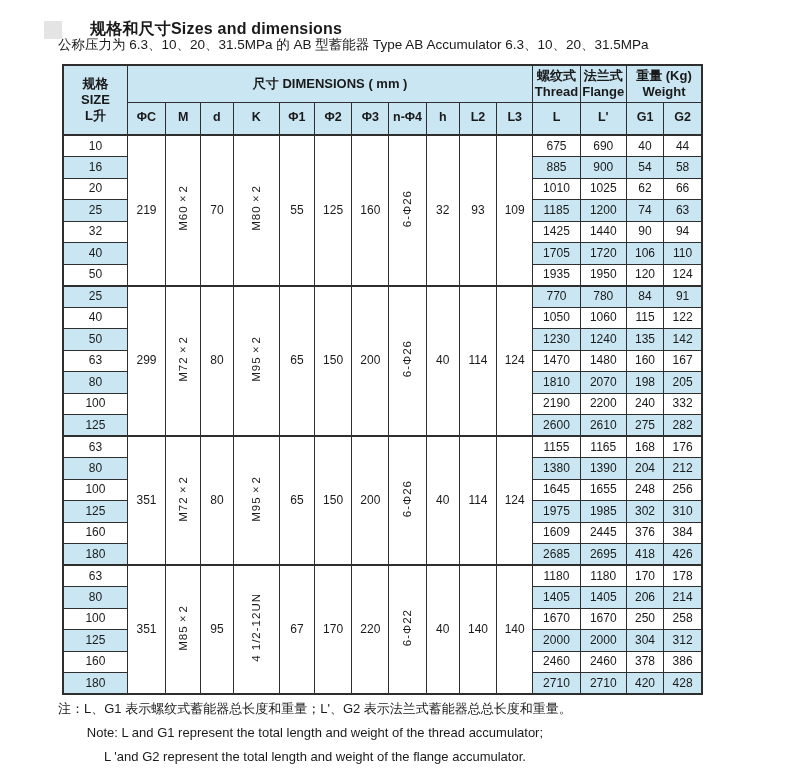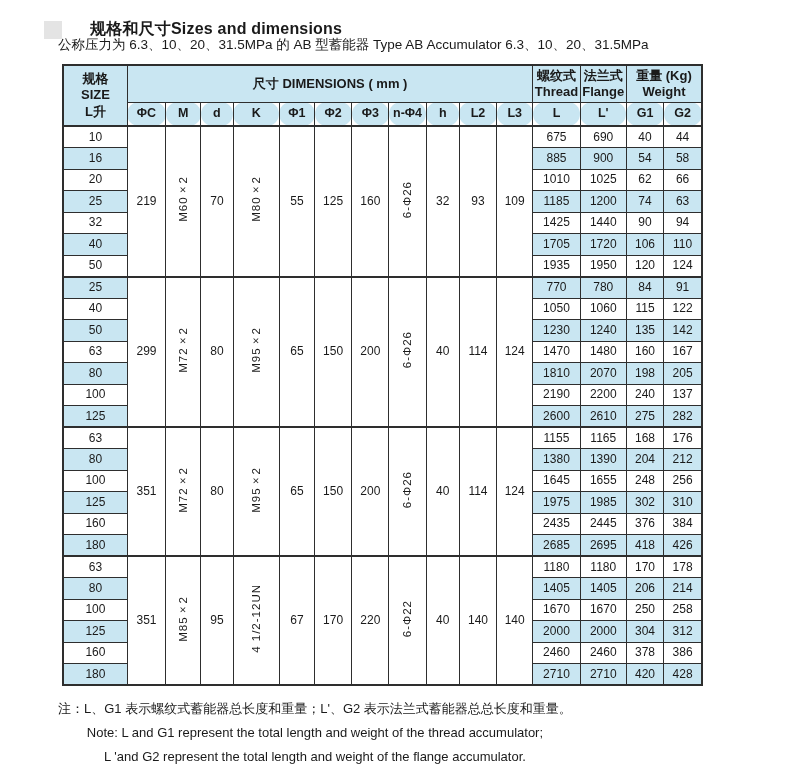--- a/index.html
+++ b/index.html
@@ -26,21 +26,21 @@
     border-collapse:collapse;table-layout:fixed;width:641px;
     border:2px solid var(--border);
   }
   .spec th,.spec td{
     border:1px solid var(--border);
     text-align:center;vertical-align:middle;
     padding:0;font-size:12px;line-height:1.25;
     overflow:hidden;
   }
   .spec thead tr.h1 th{height:37px;background:var(--blue);font-weight:bold;font-size:13px;}
-  .spec thead tr.h2 th{height:24px;background:var(--blue);font-weight:bold;font-size:12.5px;border-radius:12px;}
+  .spec thead tr.h2 th{height:33px;background:var(--blue);font-weight:bold;font-size:12.5px;}
   .spec thead tr.h2 th{border-bottom:2px solid var(--border);}
   th.pre{white-space:pre-line;font-size:12px;line-height:1.25;}
   .spec tbody td{height:21.5px;background:#ffffff;}
   .spec tbody td.hl{background:var(--blue);}
   .spec tbody tr.sec-start td{border-top:2px solid var(--border);}
   .vtext{
     display:inline-block;
     writing-mode:vertical-rl;transform:rotate(180deg);
     font-size:11.5px;letter-spacing:1px;white-space:nowrap;
   }
@@ -214,21 +214,21 @@
           <td class="hl">1810</td>
           <td class="hl">2070</td>
           <td class="hl">198</td>
           <td class="hl">205</td>
         </tr>
         <tr>
           <td>100</td>
           <td>2190</td>
           <td>2200</td>
           <td>240</td>
-          <td>137</td>
+          <td>332</td>
         </tr>
         <tr>
           <td class="hl">125</td>
           <td class="hl">2600</td>
           <td class="hl">2610</td>
           <td class="hl">275</td>
           <td class="hl">282</td>
         </tr>
         <tr class="sec-start">
           <td>63</td>
@@ -264,21 +264,21 @@
         </tr>
         <tr>
           <td class="hl">125</td>
           <td class="hl">1975</td>
           <td class="hl">1985</td>
           <td class="hl">302</td>
           <td class="hl">310</td>
         </tr>
         <tr>
           <td>160</td>
-          <td>2435</td>
+          <td>1609</td>
           <td>2445</td>
           <td>376</td>
           <td>384</td>
         </tr>
         <tr>
           <td class="hl">180</td>
           <td class="hl">2685</td>
           <td class="hl">2695</td>
           <td class="hl">418</td>
           <td class="hl">426</td>

